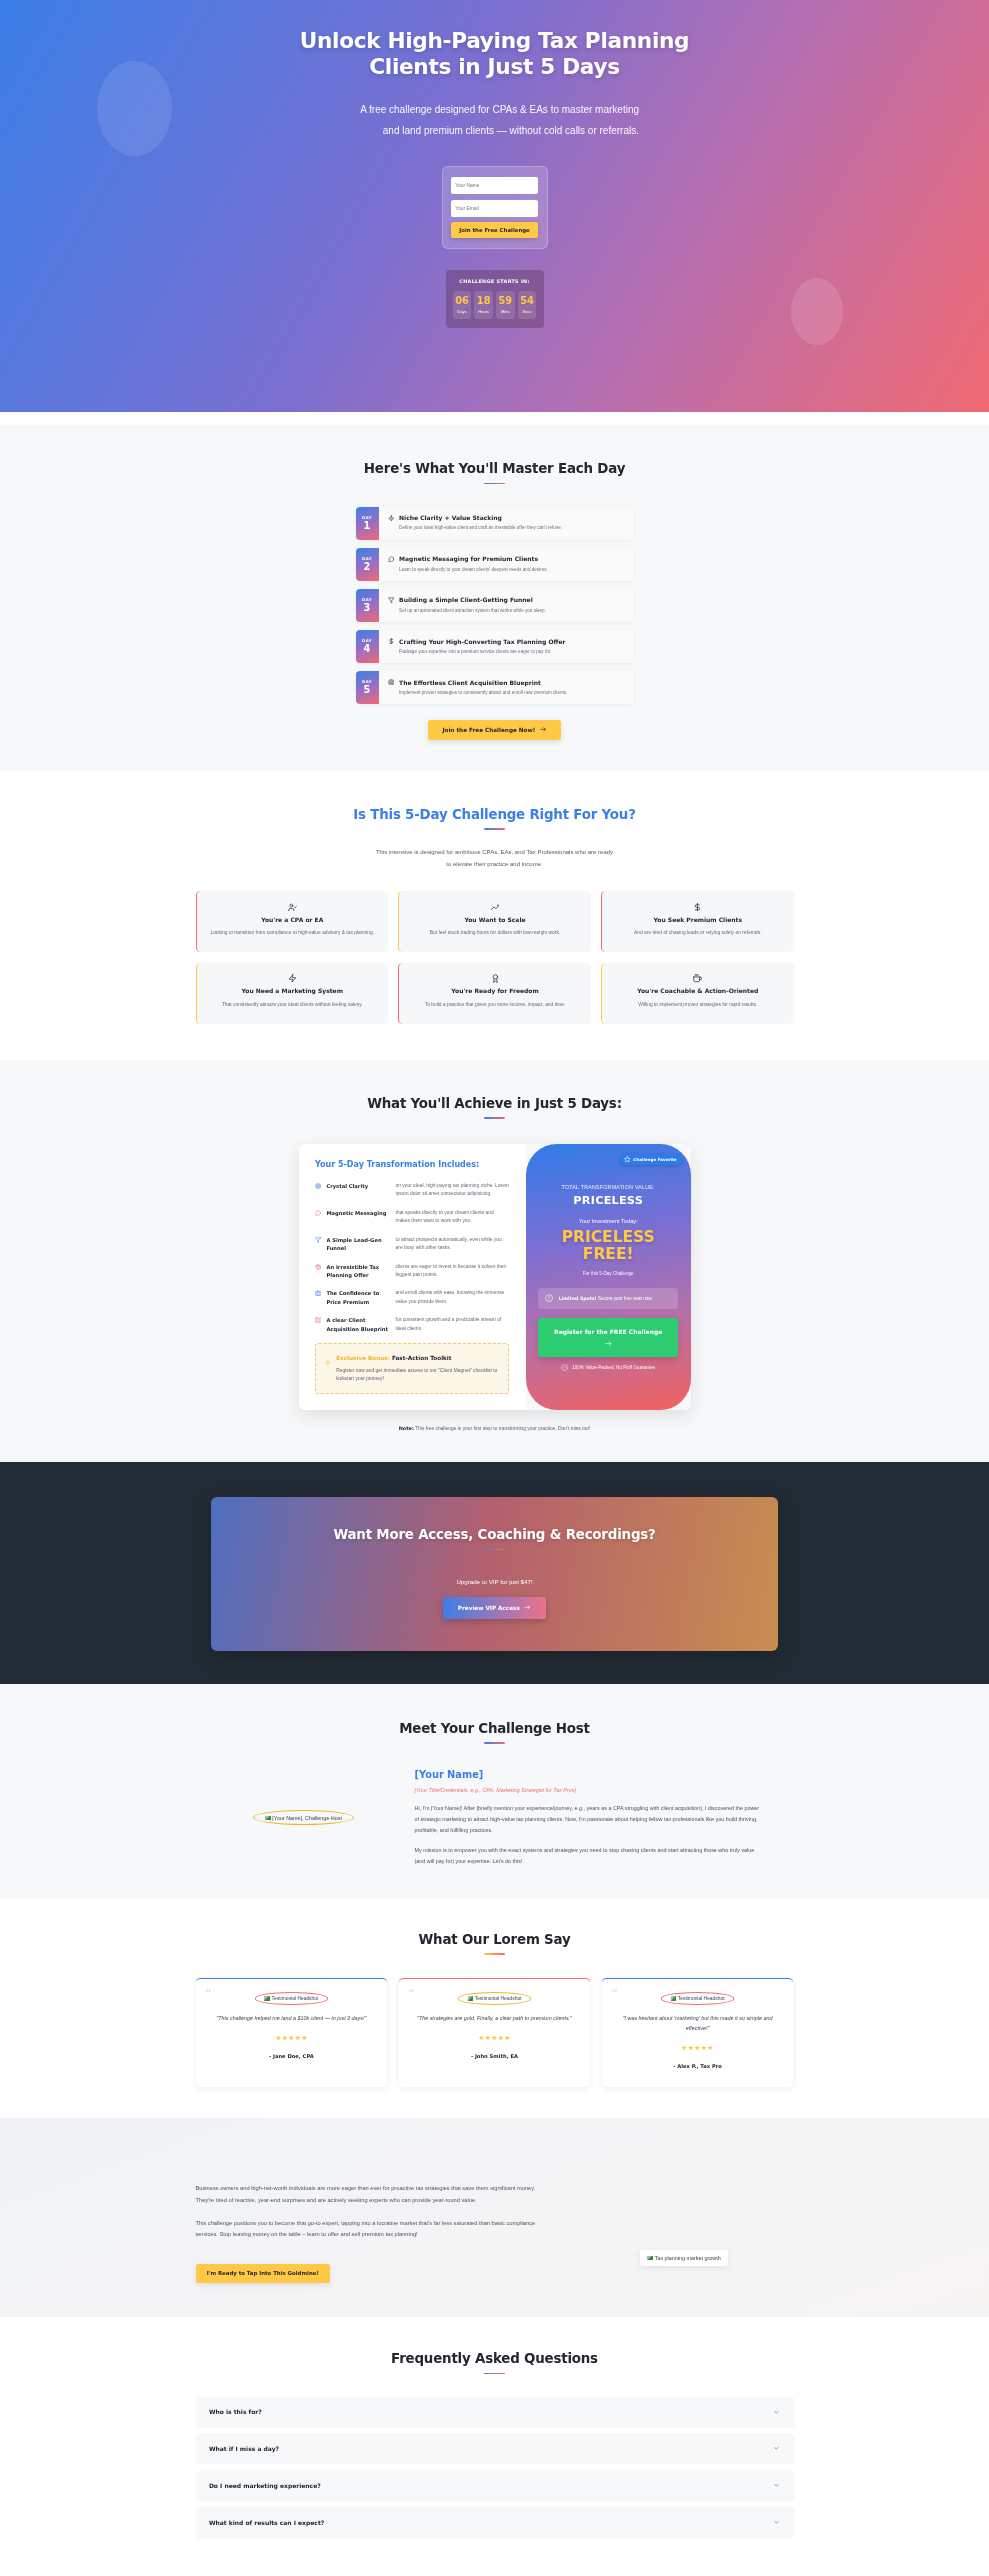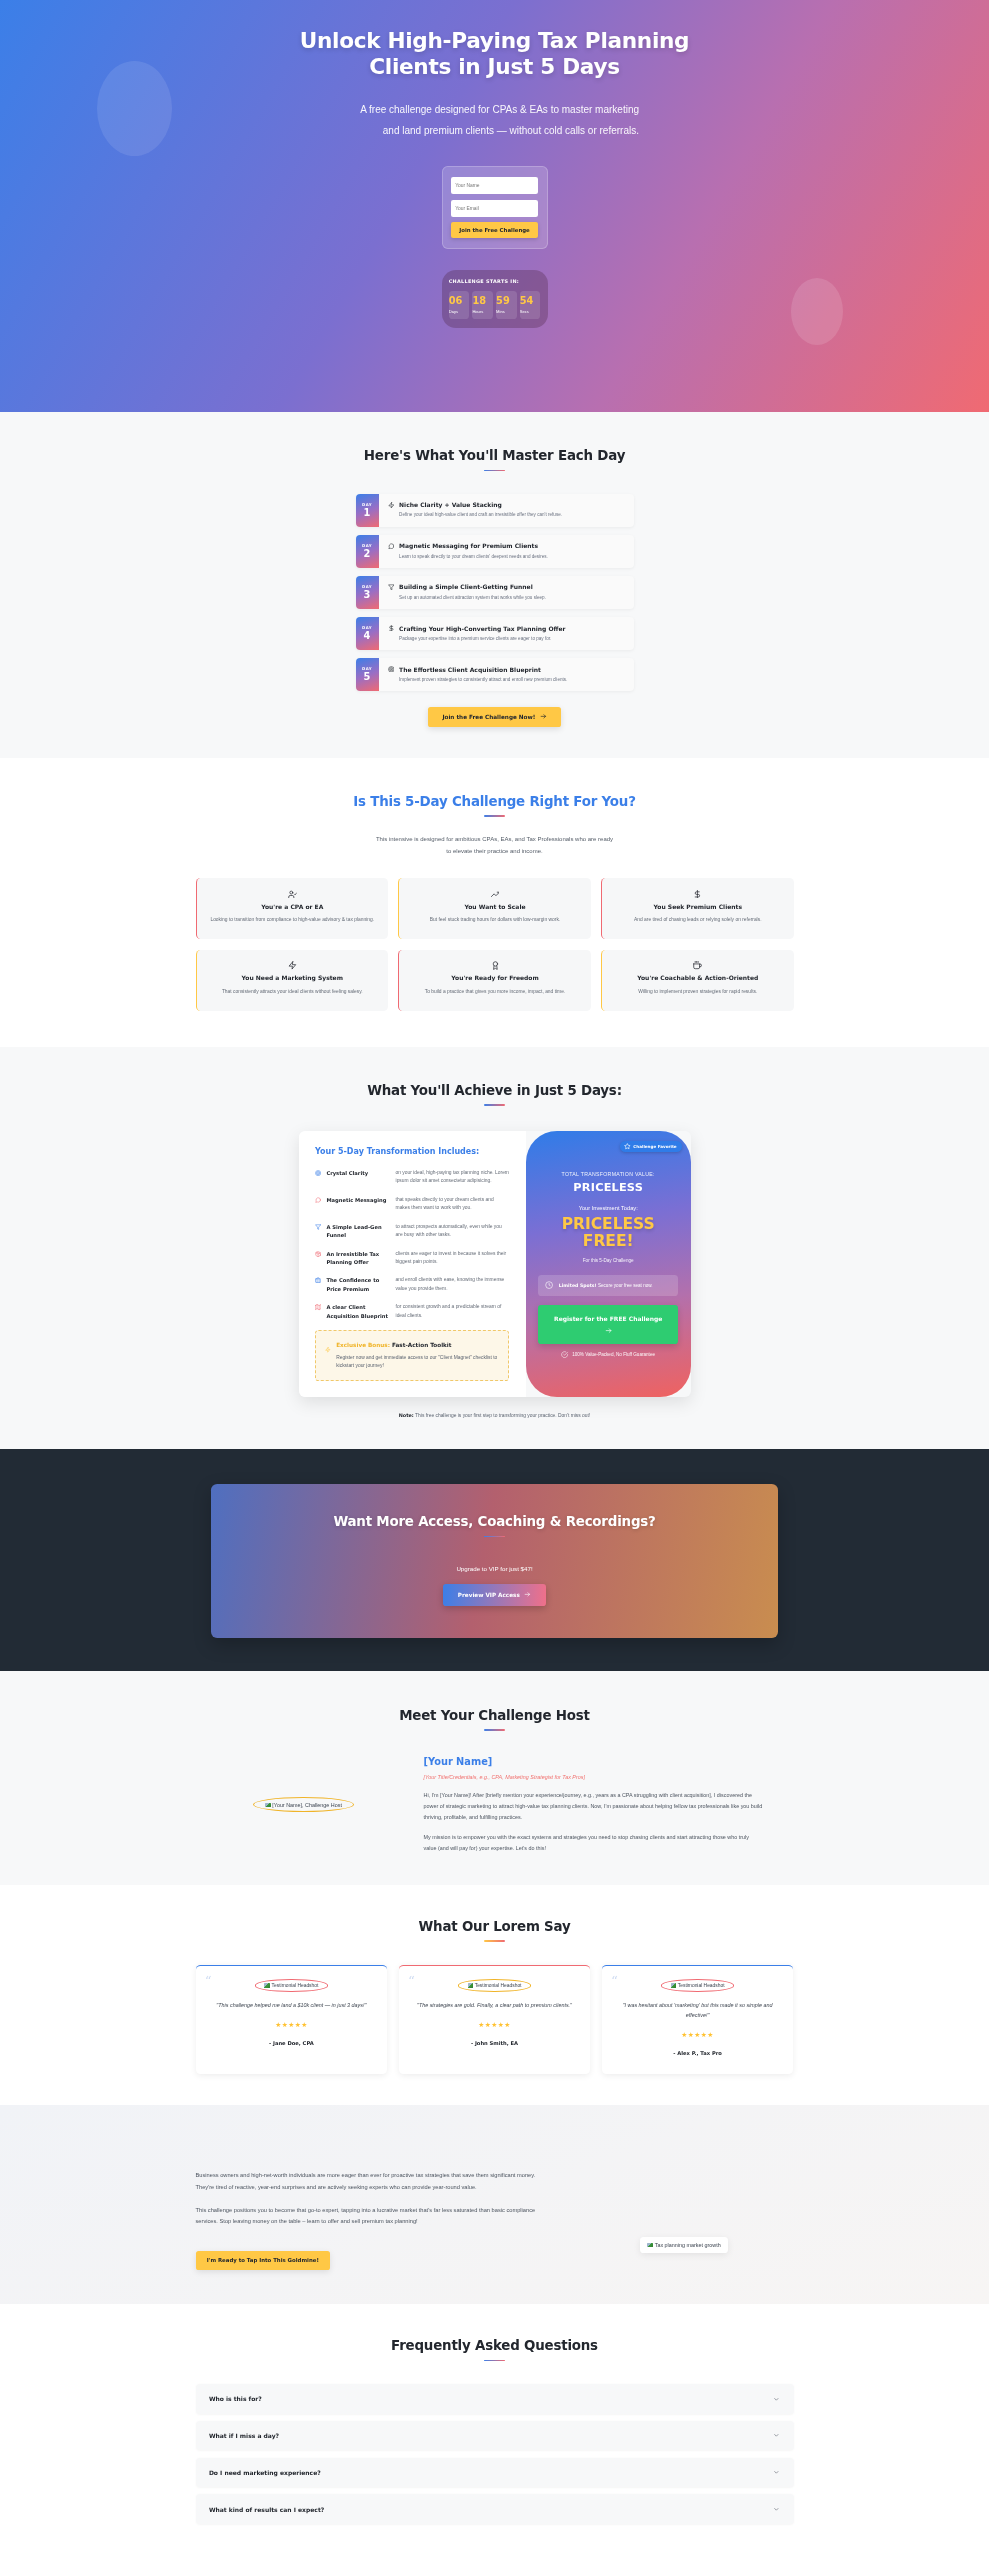--- a/index.html
+++ b/index.html
@@ -77,24 +77,25 @@
     background: #ffc845;
     color: #23272e;
     font-family: "DejaVu Sans", sans-serif;
     font-weight: 700;
     font-size: 5.4px;
     cursor: pointer;
     box-shadow: 0 1.5px 4.6px rgba(0,0,0,0.16);
   }
   .countdown {
     margin-top: 20.6px;
-    width: 106px;
+    width: 98px;
     background: rgba(80,40,70,0.33);
-    border-radius: 14px;
+    border-radius: 4px;
     padding: 8.2px 7.2px 9.3px;
+    text-align: center;
   }
   .countdown-label {
     color: #ffffff;
     font-family: "DejaVu Sans", sans-serif;
     font-weight: 700;
     font-size: 4.9px;
     letter-spacing: 0.3px;
     margin-bottom: 6.7px;
   }
   .countdown-row { display: flex; justify-content: space-between; gap: 3.1px; }
@@ -289,21 +290,21 @@
   .btn-vip {
     margin-top: 11.3px;
     display: inline-flex; align-items: center; gap: 4.6px;
     background: linear-gradient(95deg, #3b7fe8 0%, #f0708a 100%);
     border: none; border-radius: 3.1px; padding: 7.7px 14.4px; cursor: pointer;
     font-family:"DejaVu Sans",sans-serif; font-weight:700; font-size: 5.7px; color: #fff;
     box-shadow: 0 2.6px 7.7px rgba(0,0,0,0.2);
   }
 
   
-  .host-wrap { margin-top: 25px; display: flex; align-items: center; gap: 12px; }
+  .host-wrap { margin-top: 25px; display: flex; align-items: center; gap: 3px; }
   .host-photo-col { flex: 0 0 216px; display: flex; justify-content: center; }
   .broken-img {
     display: inline-flex; align-items: center; gap: 1.5px;
     border: 1.3px solid #f0b429; border-radius: 50%;
     padding: 3.6px 11.3px;
     font-size: 5.4px; color: #3c4450; white-space: nowrap;
     background: transparent;
   }
   .broken-glyph {
     width: 5.7px; height: 4.6px; flex: 0 0 5.7px;
@@ -399,21 +400,21 @@
         <div class="cd-unit">Mins</div>
       </div>
       <div class="cd-cell">
         <div class="cd-num">54</div>
         <div class="cd-unit">Secs</div>
       </div>
     </div>
   </div>
 </section>
 
-<section class="section bg-light" style="padding:36px 12px 31px;">
+<section class="section bg-light" style="padding:36px 12px 31px;margin-top:13px;">
   <div class="container">
     <h2 class="sec-title">Here's What You'll Master Each Day</h2>
     <div class="divider"></div>
 
     <div class="days">
 
       <div class="day-card">
         <div class="day-badge">
           <span class="d-word">DAY</span>
           <span class="d-num">1</span>

